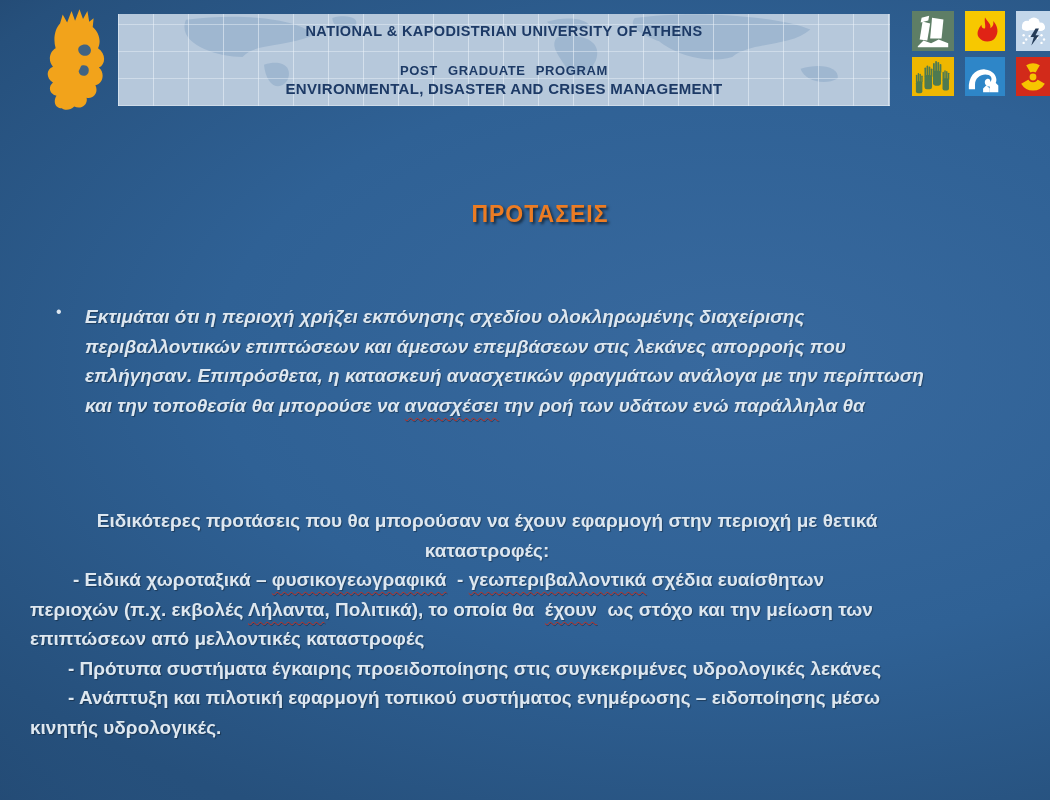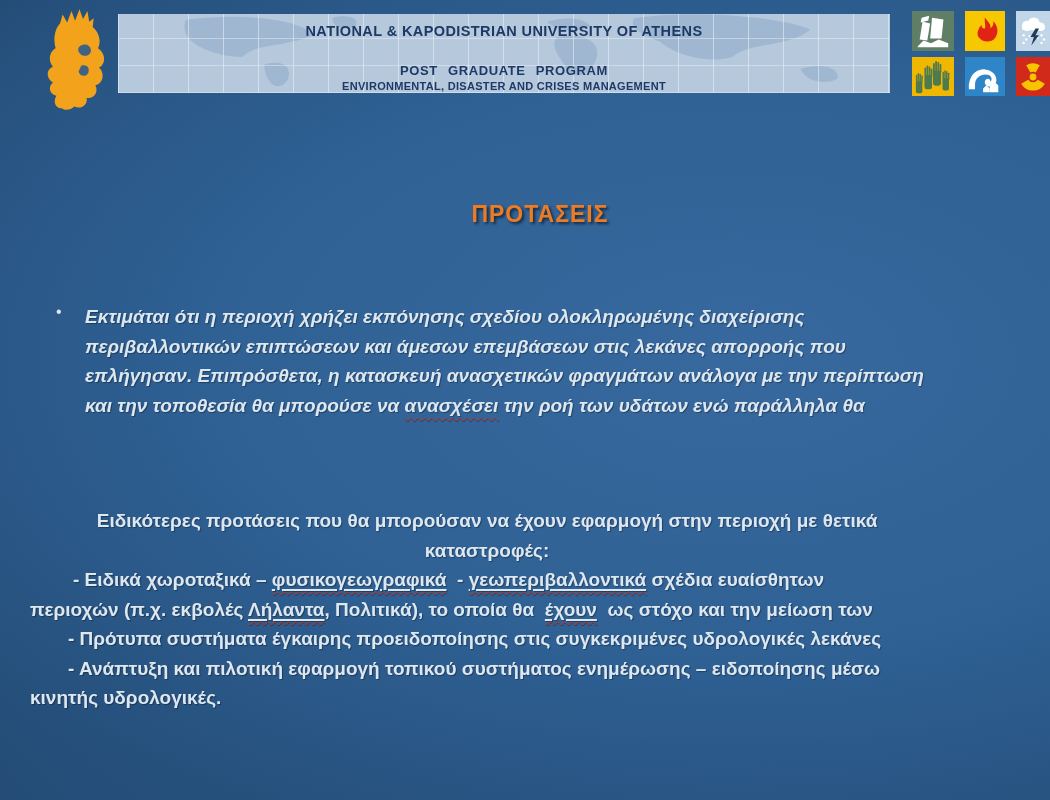--- a/index.html
+++ b/index.html
@@ -6,34 +6,34 @@
   .slide{
     position:relative;width:1050px;height:800px;overflow:hidden;
     font-family:"Liberation Sans","DejaVu Sans",sans-serif;
     background:
       radial-gradient(130% 95% at 70% 45%, #38699e 0%, #2f6195 38%, #26507c 68%, #18365622 100%),
       linear-gradient(118deg, #142c4a 0%, #1f4269 25%, #2c5c8f 55%, #2f6195 75%, #27527f 100%);
   }
   
   .logo{position:absolute;left:20px;top:4px;width:96px;height:106px;}
   .banner{
-    position:absolute;left:118px;top:14px;width:772px;height:79px;
+    position:absolute;left:118px;top:14px;width:772px;height:92px;
     background:#b6c8db;overflow:hidden;
   }
   .banner .map{position:absolute;left:0;top:0;}
   .banner .grid{
     position:absolute;inset:0;
     background:
       repeating-linear-gradient(90deg, rgba(236,243,250,.55) 0 1px, transparent 1px 35px),
       repeating-linear-gradient(0deg, rgba(236,243,250,.45) 0 1px, transparent 1px 27px);
   }
   .banner .txt{position:relative;text-align:center;color:#1d3a66;font-weight:bold;}
   .b1{margin-top:9px;font-size:14.5px;letter-spacing:.4px;}
   .b2{margin-top:24px;font-size:13px;letter-spacing:.6px;word-spacing:6px;}
-  .b3{margin-top:2px;font-size:11px;letter-spacing:.3px;}
+  .b3{margin-top:2px;font-size:15px;letter-spacing:.3px;}
   .tiles{
     position:absolute;left:912px;top:11px;
     display:grid;grid-template-columns:42px 40px 34px;grid-template-rows:40px 39px;
     column-gap:11px;row-gap:6px;
   }
   .tile{display:flex;align-items:center;justify-content:center;overflow:hidden;}
   
   .title{
     position:absolute;left:0;top:201px;width:1080px;text-align:center;
     font-size:23px;font-weight:bold;letter-spacing:1px;
@@ -41,21 +41,21 @@
   }
   .textcol{position:absolute;color:#dde7f0;font-weight:bold;font-size:19px;
     text-shadow:1px 1px 1px rgba(0,0,0,.35);}
   .line{height:29.5px;line-height:29.5px;white-space:nowrap;}
   .p1{left:85px;top:302px;font-style:italic;}
   .blk2{left:30px;top:506px;}
   .i63{padding-left:63px;text-align:center;}
   .i43{padding-left:43px;}
   .i38{padding-left:38px;}
   .bullet{position:absolute;left:56px;top:303px;font-size:16px;color:#dde7f0;}
-  .u{text-decoration:underline;text-decoration-thickness:1.5px;text-underline-offset:3px;}
+  .u{text-decoration-thickness:1.5px;text-underline-offset:3px;}
   .spell{text-decoration:underline wavy #c03024;text-decoration-thickness:1px;text-underline-offset:5px;margin-top:40px;}
 </style>
 </head>
 <body>
 
 <div class="slide">
 
   <svg class="logo" viewBox="0 0 90 120">
     <path d="M38,118 C30,118 28,110 32,104 C24,102 22,94 28,89 C20,84 20,74 28,71
          C22,64 24,54 31,50 C28,40 30,28 36,22 L39,12 44,21 49,8 53,19 58,6 62,17 67,8 69,20 74,16 73,26
@@ -163,18 +163,19 @@
     <div class="line">περιβαλλοντικών επιπτώσεων και άμεσων επεμβάσεων στις λεκάνες απορροής που</div>
     <div class="line">επλήγησαν. Επιπρόσθετα, η κατασκευή ανασχετικών φραγμάτων ανάλογα με την περίπτωση</div>
     <div class="line">και την τοποθεσία θα μπορούσε να <span class="spell">ανασχέσει</span> την ροή των υδάτων ενώ παράλληλα θα</div>
   </div>
 
   <div class="textcol blk2">
     <div class="line i63">Ειδικότερες προτάσεις που θα μπορούσαν να έχουν εφαρμογή στην περιοχή με θετικά</div>
     <div class="line i63">καταστροφές:</div>
     <div class="line i43">- Ειδικά χωροταξικά – <span class="u"><span class="spell">φυσικογεωγραφικά</span></span> &nbsp;- <span class="u"><span class="spell">γεωπεριβαλλοντικά</span></span> σχέδια ευαίσθητων</div>
     <div class="line">περιοχών (π.χ. εκβολές <span class="u"><span class="spell">Λήλαντα</span></span>, Πολιτικά), το οποία θα &nbsp;<span class="u"><span class="spell">έχουν</span></span> &nbsp;ως στόχο και την μείωση των</div>
+    <div class="line">επιπτώσεων από μελλοντικές καταστροφές</div>
     <div class="line i38">- Πρότυπα συστήματα έγκαιρης προειδοποίησης στις συγκεκριμένες υδρολογικές λεκάνες</div>
     <div class="line i38">- Ανάπτυξη και πιλοτική εφαρμογή τοπικού συστήματος ενημέρωσης – ειδοποίησης μέσω</div>
     <div class="line">κινητής υδρολογικές.</div>
   </div>
 
 </div>
 
 </body></html>

